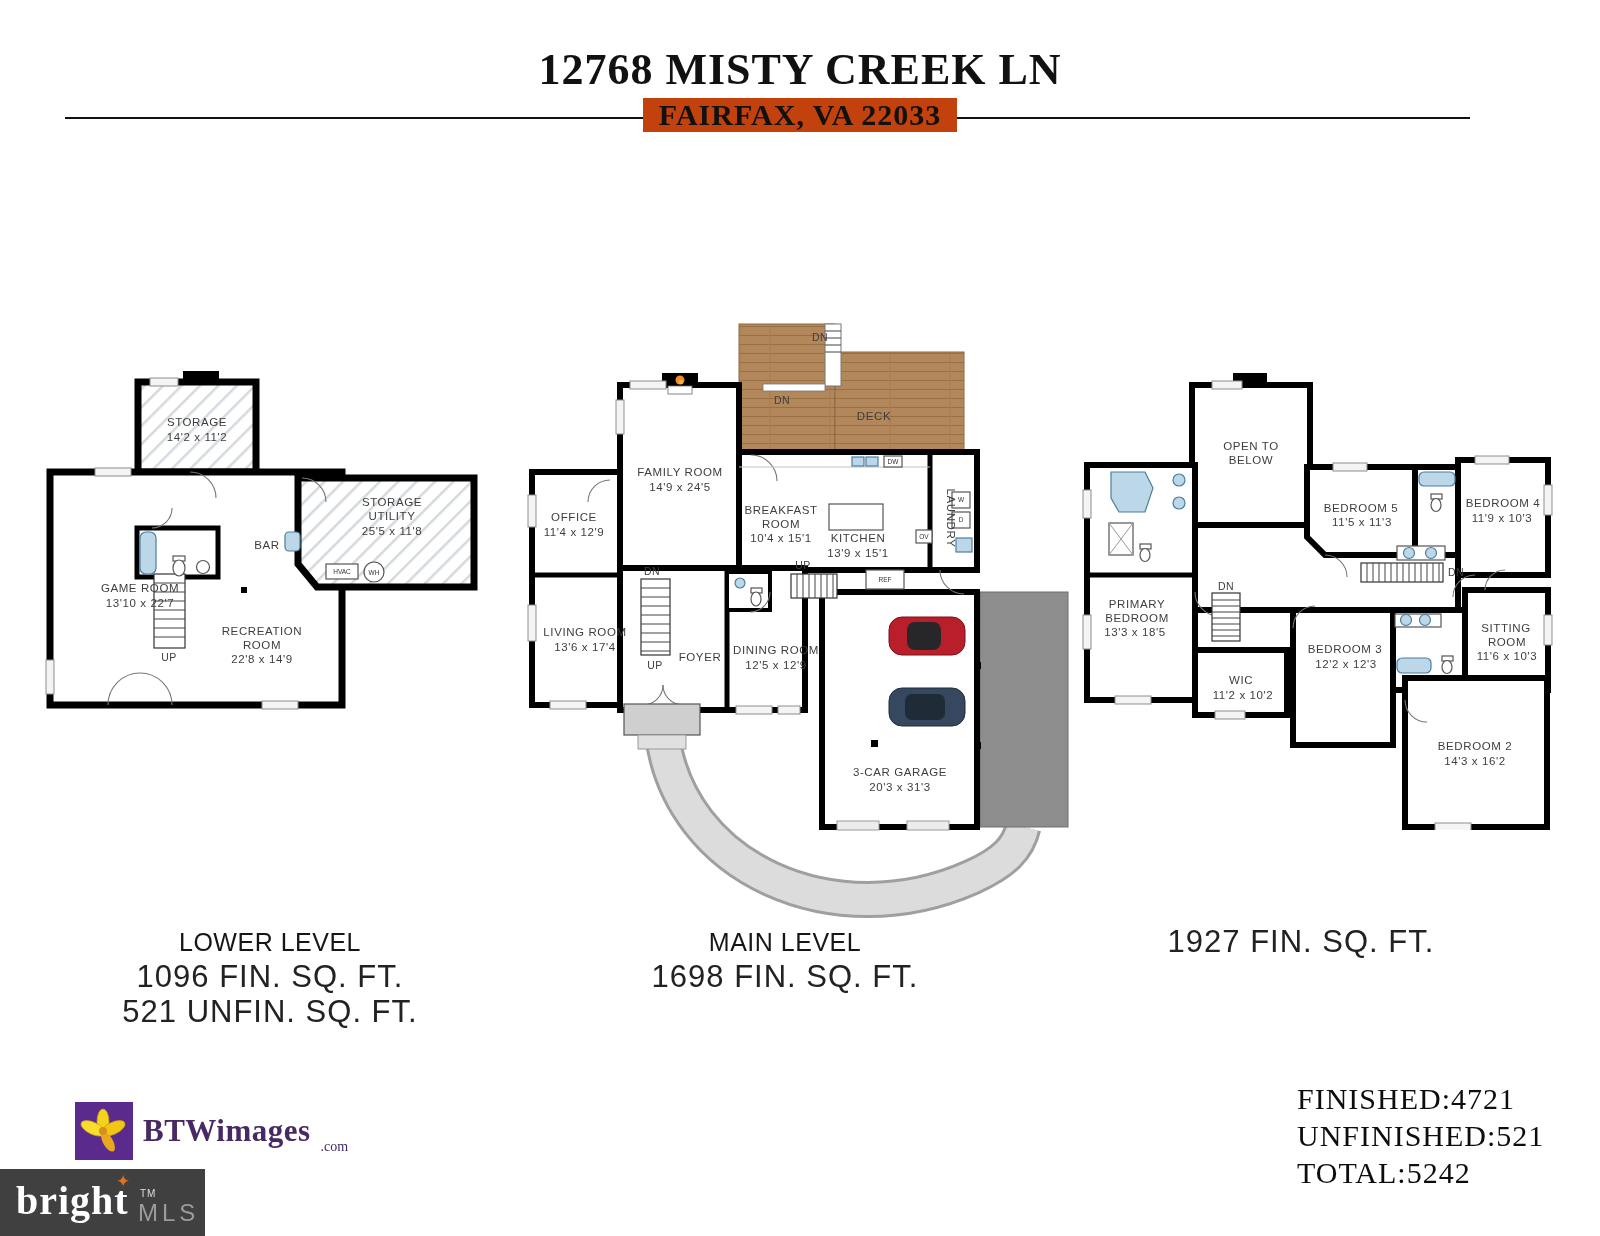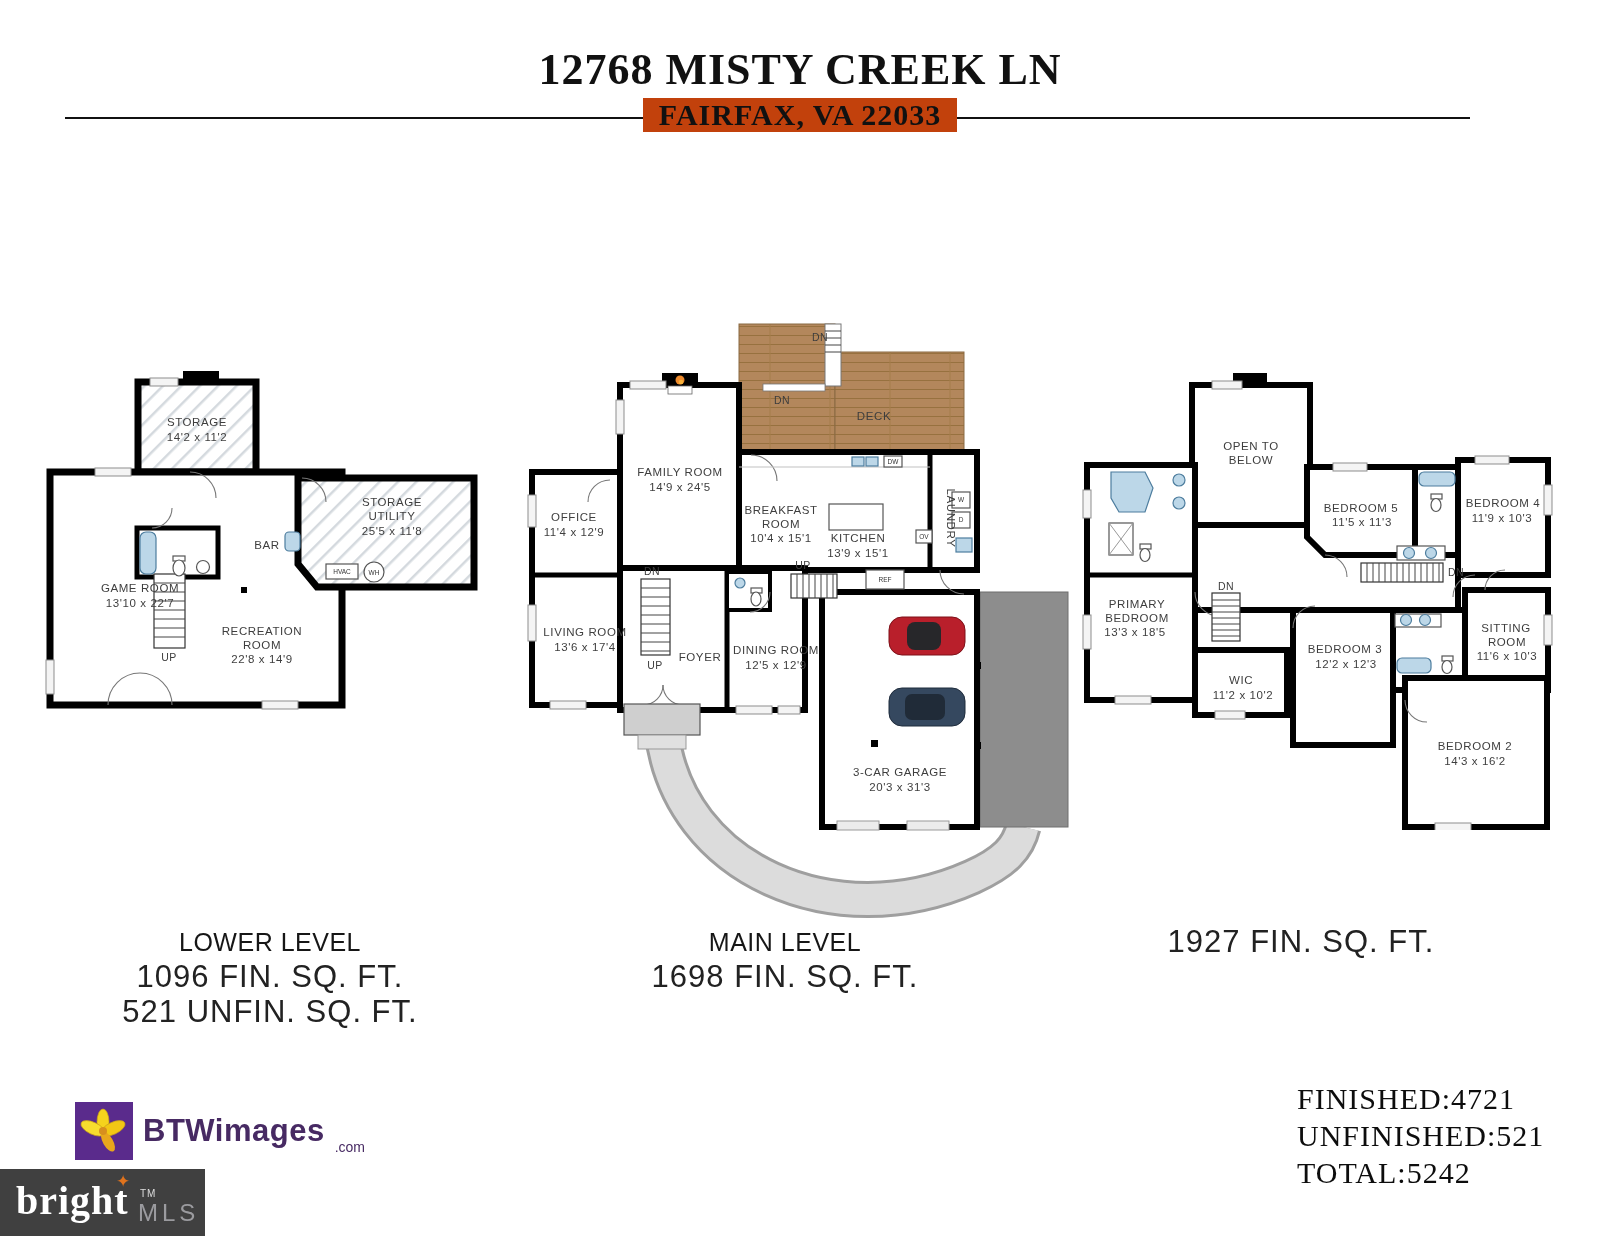--- a/index.html
+++ b/index.html
@@ -10,21 +10,21 @@
     font-family:"Liberation Serif",serif;font-weight:700;font-size:44px;color:#111;letter-spacing:1px;}
   .hdr-rule{position:absolute;top:117px;left:65px;right:130px;border-top:2px solid #111;}
   .hdr-sub-wrap{position:absolute;top:98px;left:0;width:100%;text-align:center;}
   .hdr-sub{display:inline-block;background:#c2410c;padding:0 16px;position:relative;
     font-family:"Liberation Serif",serif;font-weight:700;font-size:30px;color:#111;letter-spacing:1px;}
   
   .cap{position:absolute;text-align:center;color:#161616;}
   .cap .t{font-size:25px;font-weight:400;letter-spacing:.5px;line-height:33px;}
   .cap .l{font-size:31px;letter-spacing:1px;line-height:35px;color:#222;}
   
-  .btw{position:absolute;left:75px;top:1102px;display:flex;align-items:center;gap:10px;}
+  .btw{position:absolute;left:75px;top:1102px;display:flex;align-items:center;gap:10px;font-family:Liberation Serif, serif;}
   .btw-txt{font-size:31px;font-weight:700;color:#472a63;letter-spacing:.5px;}
   .btw-com{font-size:14px;color:#472a63;align-self:flex-end;padding-bottom:5px;margin-top:25px;}
   .bright{position:absolute;left:0;top:1169px;width:205px;height:67px;background:#404040;text-align:right;}
   .bright .word{position:absolute;left:16px;top:8px;color:#fff;font-family:"Liberation Serif",serif;
     font-weight:700;font-size:40px;letter-spacing:1px;}
   .bright .star{position:absolute;left:116px;top:2px;color:#e0731d;font-size:17px;}
   .bright .tm{position:absolute;left:140px;top:8px;color:#ddd;font-size:10px;letter-spacing:1px;margin-top:11px;}
   .bright .mls{position:absolute;left:138px;top:30px;color:#9b9b9f;font-size:24px;letter-spacing:4px;}
   .disclaimer{position:absolute;left:232px;top:1172px;font-size:11.5px;color:#4a4a4a;letter-spacing:.2px;white-space:nowrap;}
   .summary{position:absolute;left:1297px;top:1080px;font-family:"Liberation Serif",serif;

